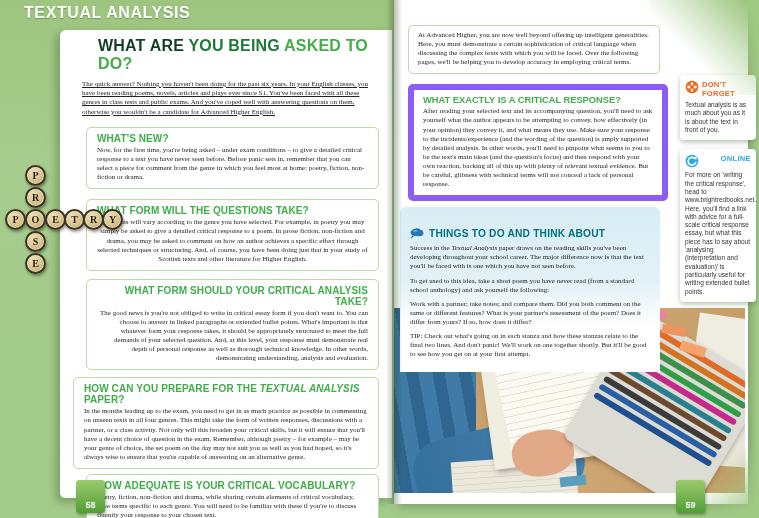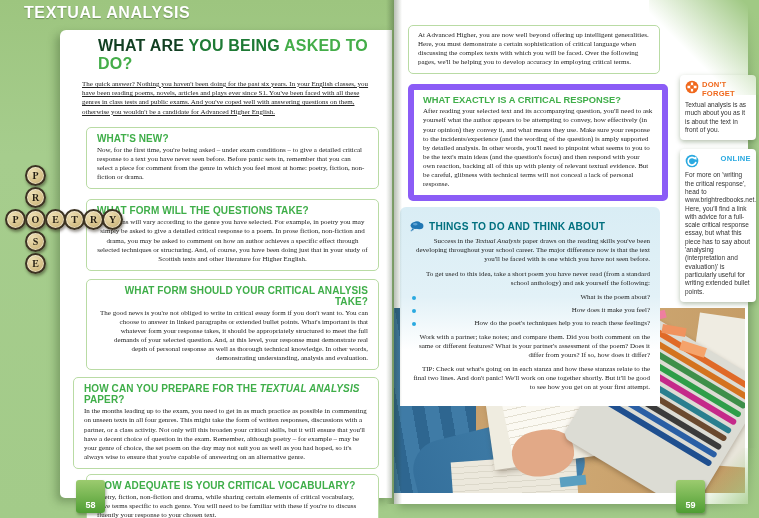--- a/index.html
+++ b/index.html
@@ -51,21 +51,21 @@
   
   .contd-box { margin:25px 0 0 14px; width:252px; border:1px solid #b9dba4; border-radius:5px;
     padding:5px 9px 6px; }
   .contd-box p { margin:0; font:7px/1.3 "Liberation Serif", serif; color:#222; }
   .crit-box { margin:10px 0 0 14px; width:260px; border:6px solid #8b5cf6; border-radius:5px;
     padding:5px 9px 6px; }
   .crit-box h3 { margin:0 0 2px; font-size:9.3px; font-weight:bold; color:#3fae49; }
   .crit-box p { margin:0; font:7px/1.3 "Liberation Serif", serif; color:#222; }
   .things { position:relative; z-index:3; margin:6px 0 0 6px; width:260px;
     background:linear-gradient(180deg,#d9edf5 0%, #e2f1f7 45%, #ffffff 72%);
-    border-radius:6px 6px 0 0; padding:12px 10px 8px;text-align:right; }
+    border-radius:6px 6px 0 0; padding:19px 10px 8px; }
   .things-head { display:flex; align-items:center; gap:5px; margin-bottom:4px; }
   .things-head h3 { margin:0; font-size:10.2px; font-weight:bold; color:#01707f; letter-spacing:.2px; }
   .things p { margin:0 0 5px; font:7px/1.3 "Liberation Serif", serif; color:#222; }
   .things ul { margin:0 0 5px; padding:0; list-style:none; }
   .things li { position:relative; margin:0 0 4px; padding-left:11px; font:7px/1.3 "Liberation Serif", serif; color:#222; }
   .things li::before { content:""; position:absolute; left:2px; top:3px; width:4px; height:4px;
     border-radius:50%; background:#2aa9e0; }
   .tip { font-style:italic; }
 
   
@@ -172,25 +172,20 @@
           <ellipse cx="12" cy="5.5" rx="6" ry="4.5"></ellipse>
             <circle cx="4.5" cy="14.8" r="1.7"></circle>
             <circle cx="2.2" cy="17" r="1"></circle>
         </g>
         <ellipse cx="9" cy="6" rx="4" ry="2" fill="#5ea3d4"></ellipse>
       </svg>
       <h3>THINGS TO DO AND THINK ABOUT</h3>
     </div>
     <p><span>Success in the </span><em>Textual Analysis</em><span> paper draws on the reading skills you've been developing throughout your school career. The major difference now is that the text you'll be faced with is one which you have not seen before.</span></p>
     <p>To get used to this idea, take a short poem you have never read (from a standard school anthology) and ask yourself the following:</p>
-    <ul>
-      <li>What is the poem about?</li>
-      <li>How does it make you feel?</li>
-      <li>How do the poet's techniques help you to reach these feelings?</li>
-    </ul>
     <p>Work with a partner; take notes; and compare them. Did you both comment on the same or different features? What is your partner's assessment of the poem? Does it differ from yours? If so, how does it differ?</p>
     <p class="tip">TIP: Check out what's going on in each stanza and how these stanzas relate to the final two lines. And don't panic! We'll work on one together shortly. But it'll be good to see how you get on at your first attempt.</p>
   </div>
 
   <div class="photo">
     <div class="denim"></div>
     <div class="arm"></div>
     <div class="paper-b"></div>
     <div class="blue-tab"></div>
     <div class="book1"></div>

